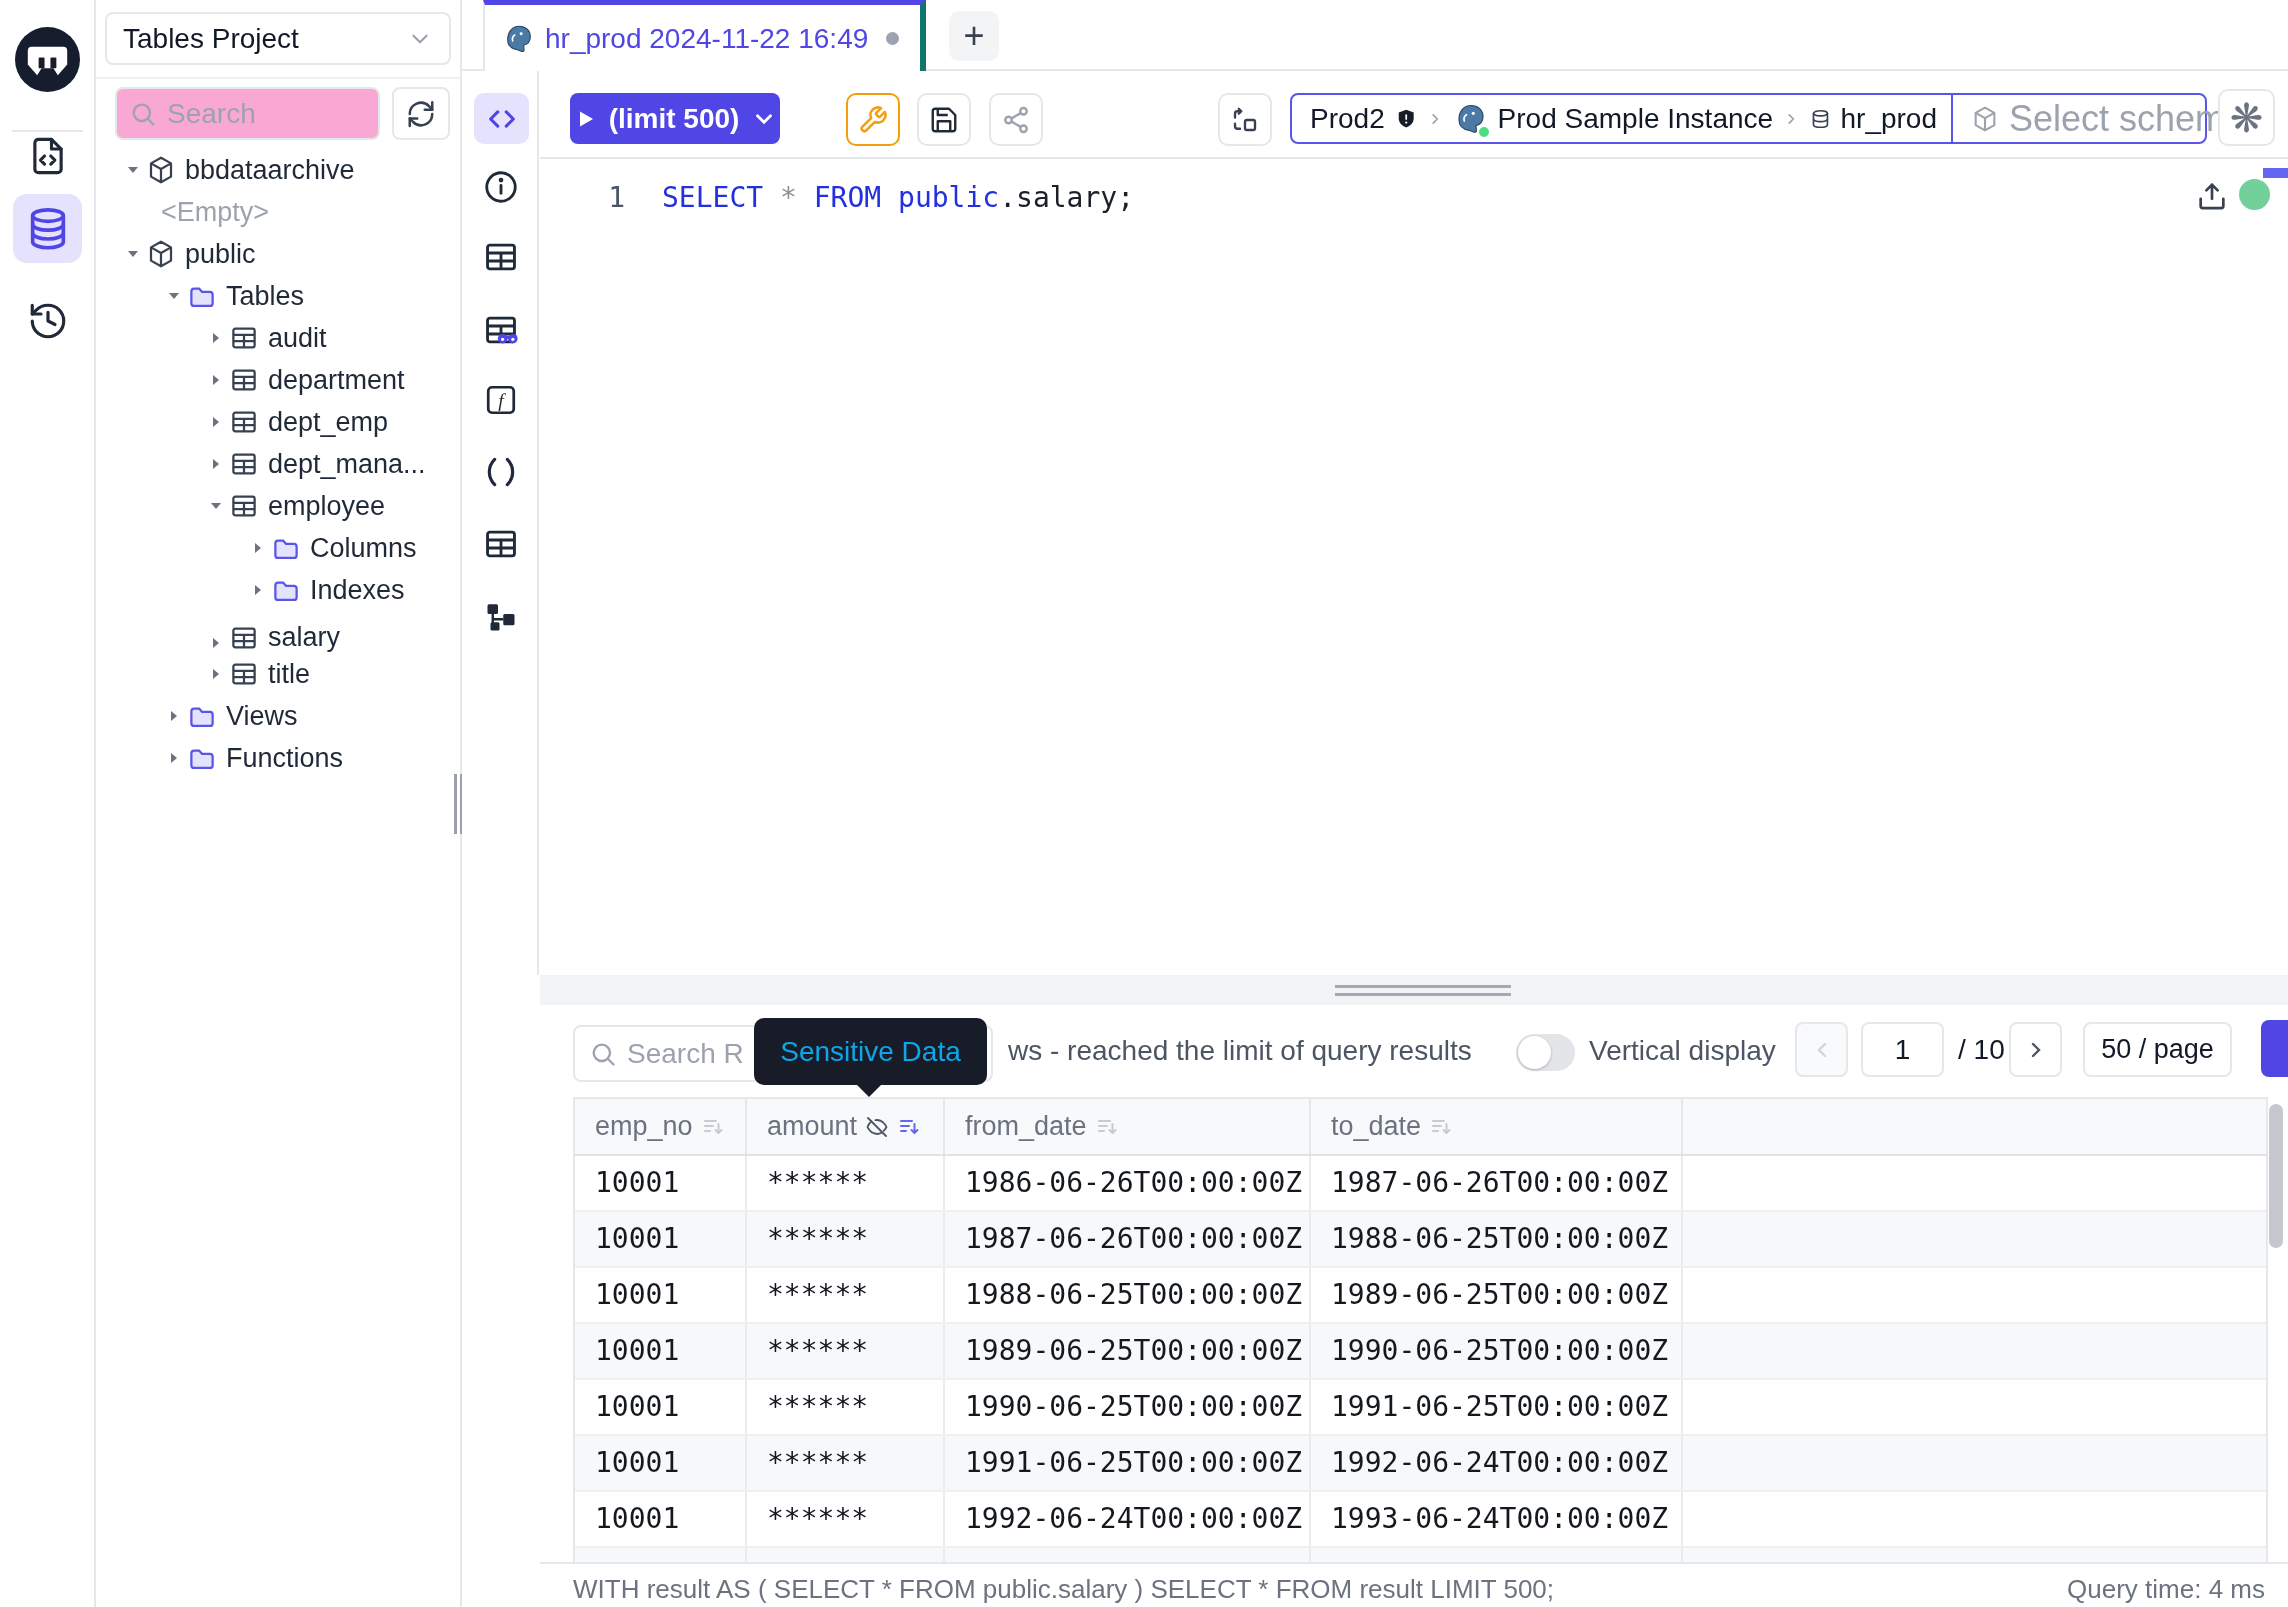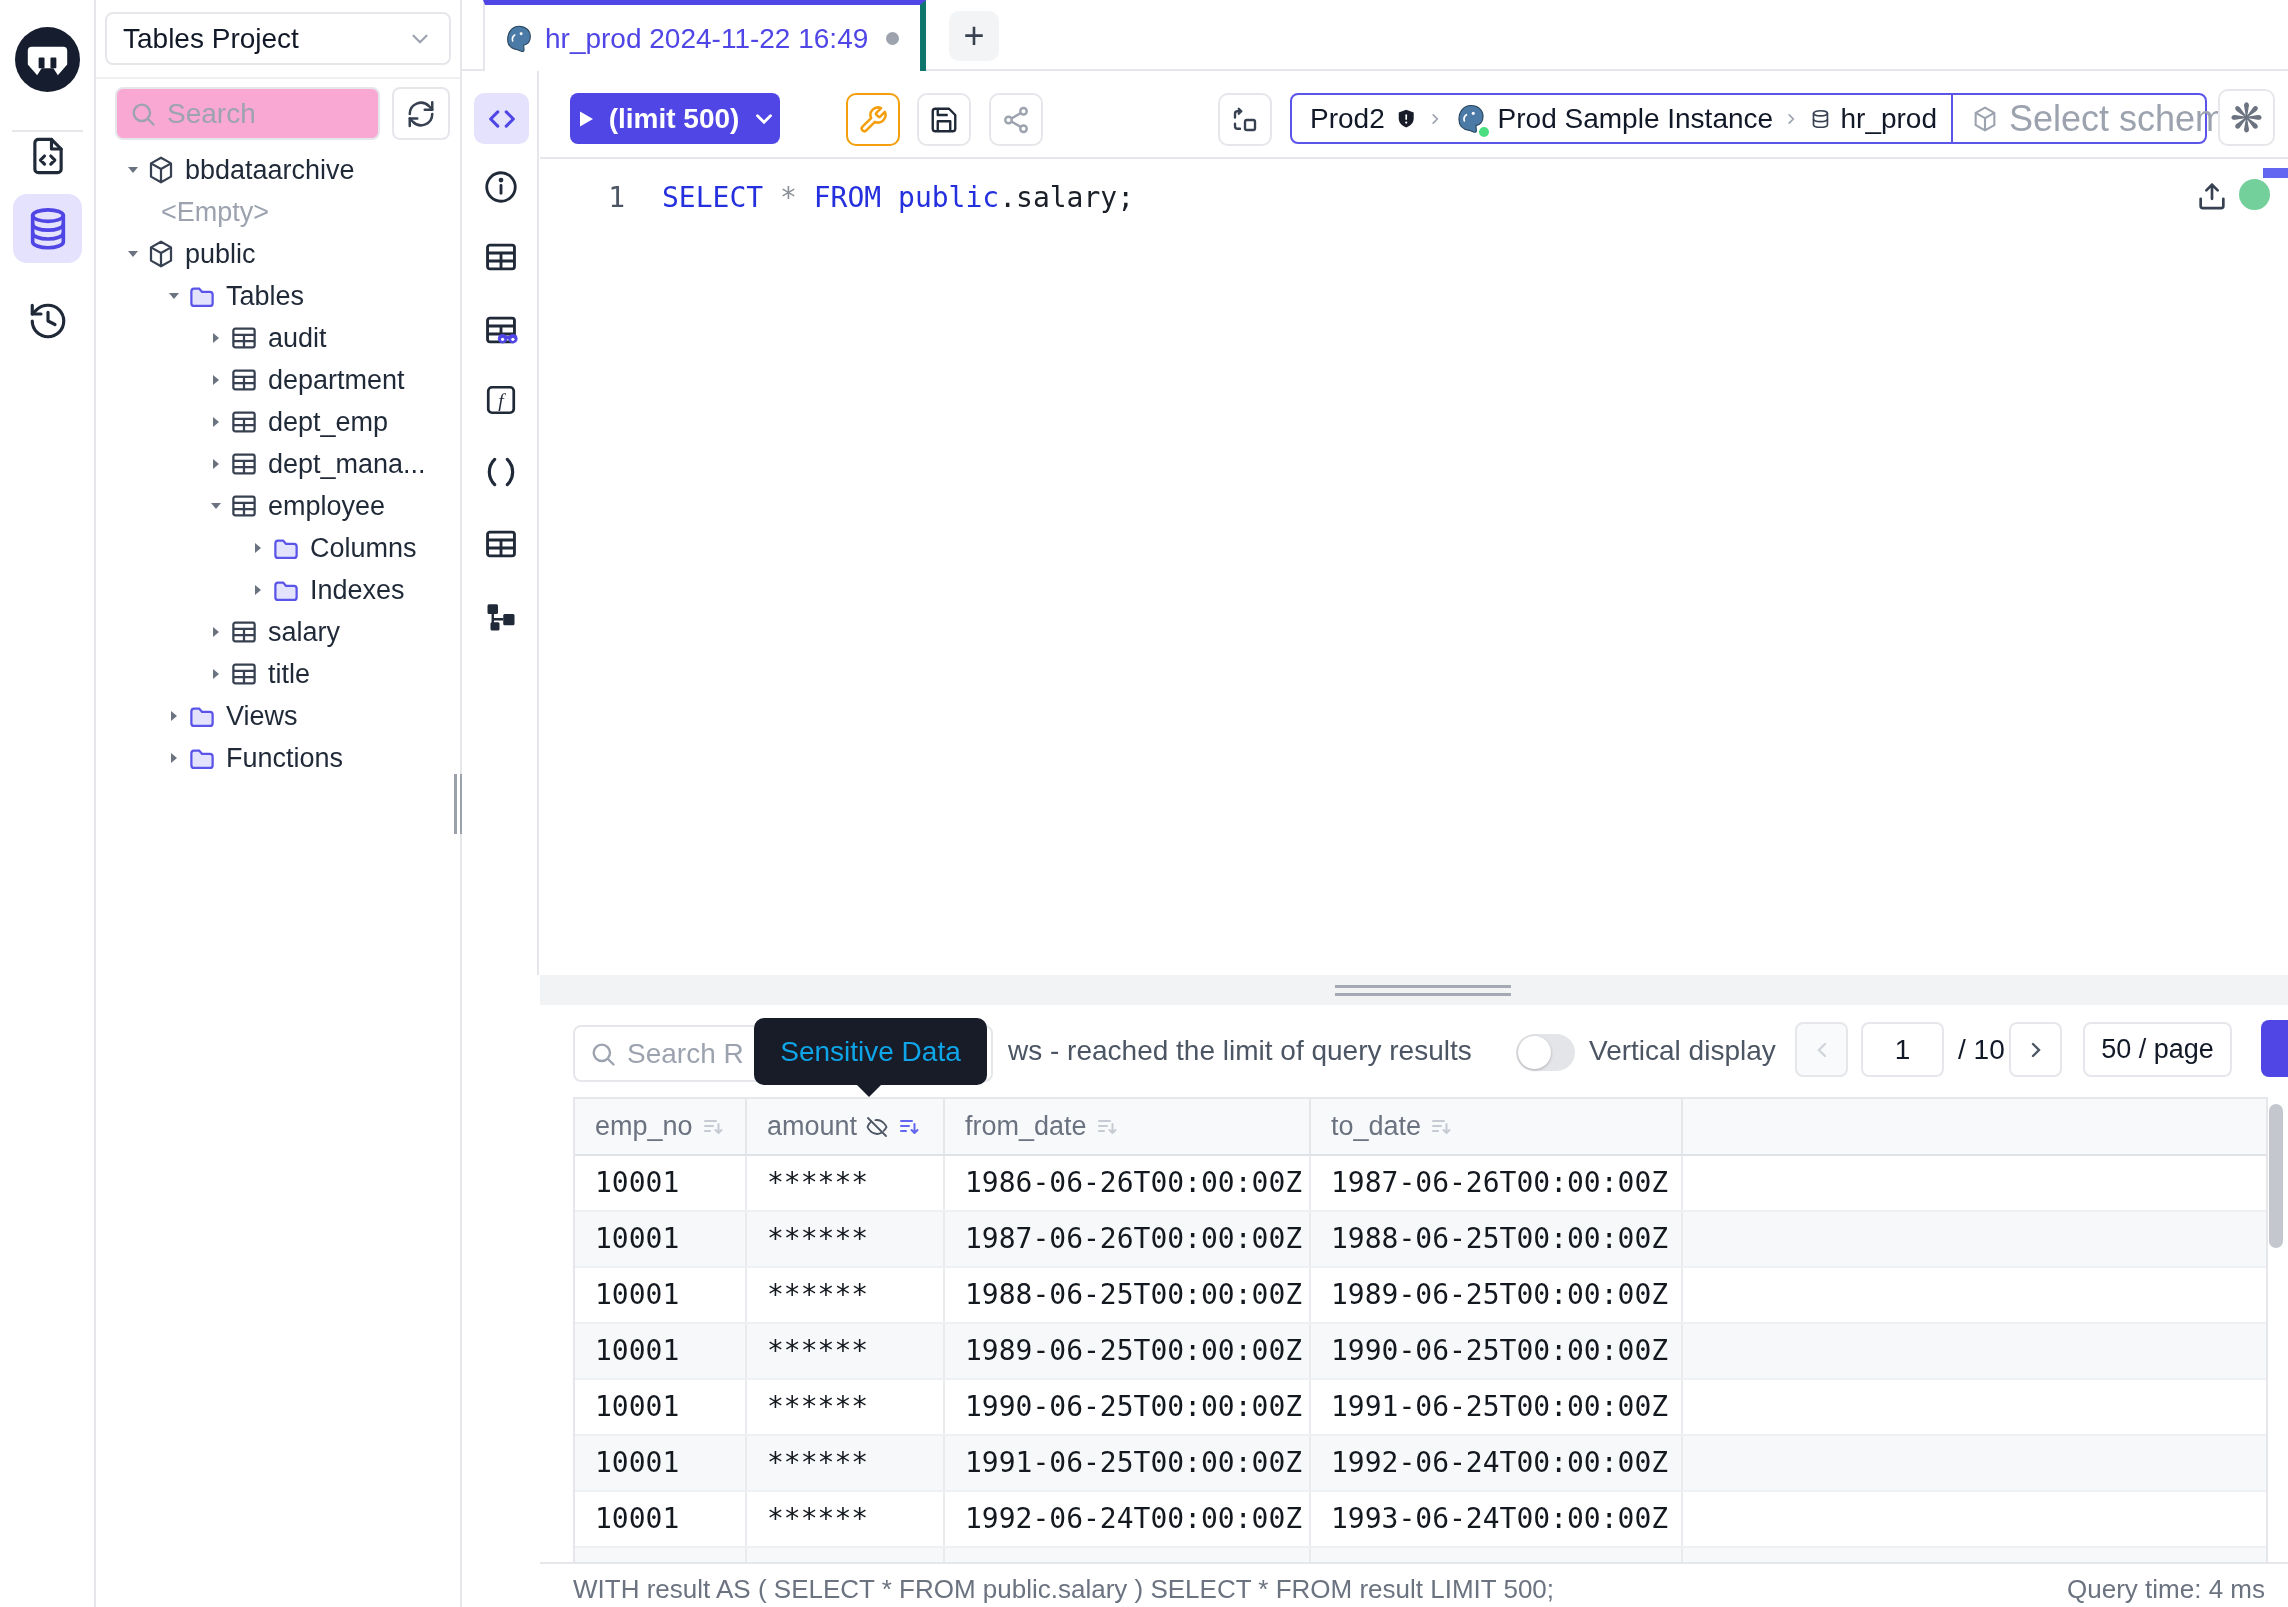--- a/index.html
+++ b/index.html
@@ -328,21 +328,21 @@
             <path d="M7 5l6 5-6 5z" fill="#6b7280"></path>
           </svg>
         </span>
         <span class="ticon">
           <svg width="30" height="30" viewBox="0 0 24 24">
             <path d="M3.5 8.2c0-1.2.9-2.2 2.1-2.2h4.1l2.3 2.6h6.4c1.2 0 2.1 1 2.1 2.2v6.9c0 1.2-.9 2.2-2.1 2.2H5.6c-1.2 0-2.1-1-2.1-2.2z" fill="#e3e3fd" stroke="#5b54e8" stroke-width="1.8"></path>
           </svg>
         </span>
         <span>Indexes</span>
       </div>
-      <div class="tree-row" style="padding-left: 107px;">
+      <div class="tree-row" style="padding-left: 107px; align-items: flex-end;">
         <span class="caret">
           <svg width="20" height="20" viewBox="0 0 20 20">
             <path d="M7 5l6 5-6 5z" fill="#6b7280"></path>
           </svg>
         </span>
         <span class="ticon">
           <svg width="30" height="30" viewBox="0 0 24 24" fill="none" stroke="#374151" stroke-width="1.8">
             <rect x="3.5" y="4.5" width="17" height="15" rx="1.5"></rect>
             <path d="M3.5 9.5h17M3.5 14.5h17M12 9.5v10"></path>
           </svg>

